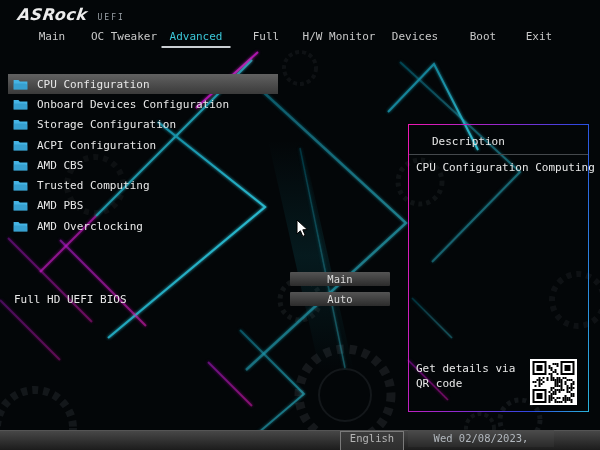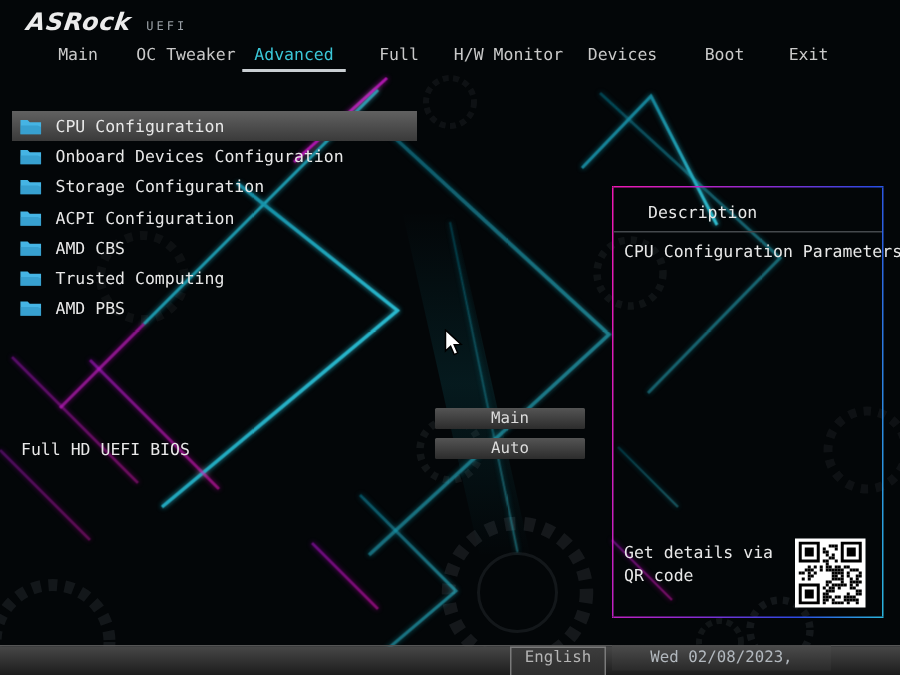--- a/index.html
+++ b/index.html
@@ -175,30 +175,37 @@
         </svg>
         <span class="mlabel">Trusted Computing</span>
       </div>
       <div class="menu-item">
         <svg class="ficon" viewBox="0 0 16 12">
           <path d="M0.5,1 h5.2 l1.6,1.8 h8.2 v8.6 h-15 z" fill="#45b4e4"></path>
           <path d="M0.5,11.4 h15 v-5.2 l-2.4,-1.2 h-12.6 z" fill="#2b8fc0" opacity="0.55"></path>
         </svg>
         <span class="mlabel">AMD PBS</span>
       </div>
+      <div class="menu-item">
+        <svg class="ficon" viewBox="0 0 16 12">
+          <path d="M0.5,1 h5.2 l1.6,1.8 h8.2 v8.6 h-15 z" fill="#45b4e4"></path>
+          <path d="M0.5,11.4 h15 v-5.2 l-2.4,-1.2 h-12.6 z" fill="#2b8fc0" opacity="0.55"></path>
+        </svg>
+        <span class="mlabel">AMD Overclocking</span>
+      </div>
     </div>
 
   <div class="val-btn" style="top:271.5px">Main</div>
   <div class="settings-label" style="top:293px">Full HD UEFI BIOS</div>
   <div class="val-btn" style="top:291.5px">Auto</div>
 
   <div class="panel">
     <div class="panel-title">Description</div>
     <div class="panel-sep"></div>
-    <div class="panel-body">CPU Configuration Parameters</div>
+    <div class="panel-body">CPU Configuration Computing</div>
     <div class="qr-caption">Get details via QR code</div>
     <div class="qr">
         <svg id="qr-svg" viewBox="0 0 42 42">
           <rect width="42" height="42" fill="#fff"></rect>
           <rect x="20" y="2" width="2" height="2" fill="#000"></rect>
           <rect x="22" y="2" width="2" height="2" fill="#000"></rect>
           <rect x="24" y="2" width="2" height="2" fill="#000"></rect>
           <rect x="16" y="4" width="2" height="2" fill="#000"></rect>
           <rect x="24" y="4" width="2" height="2" fill="#000"></rect>
           <rect x="16" y="6" width="2" height="2" fill="#000"></rect>

